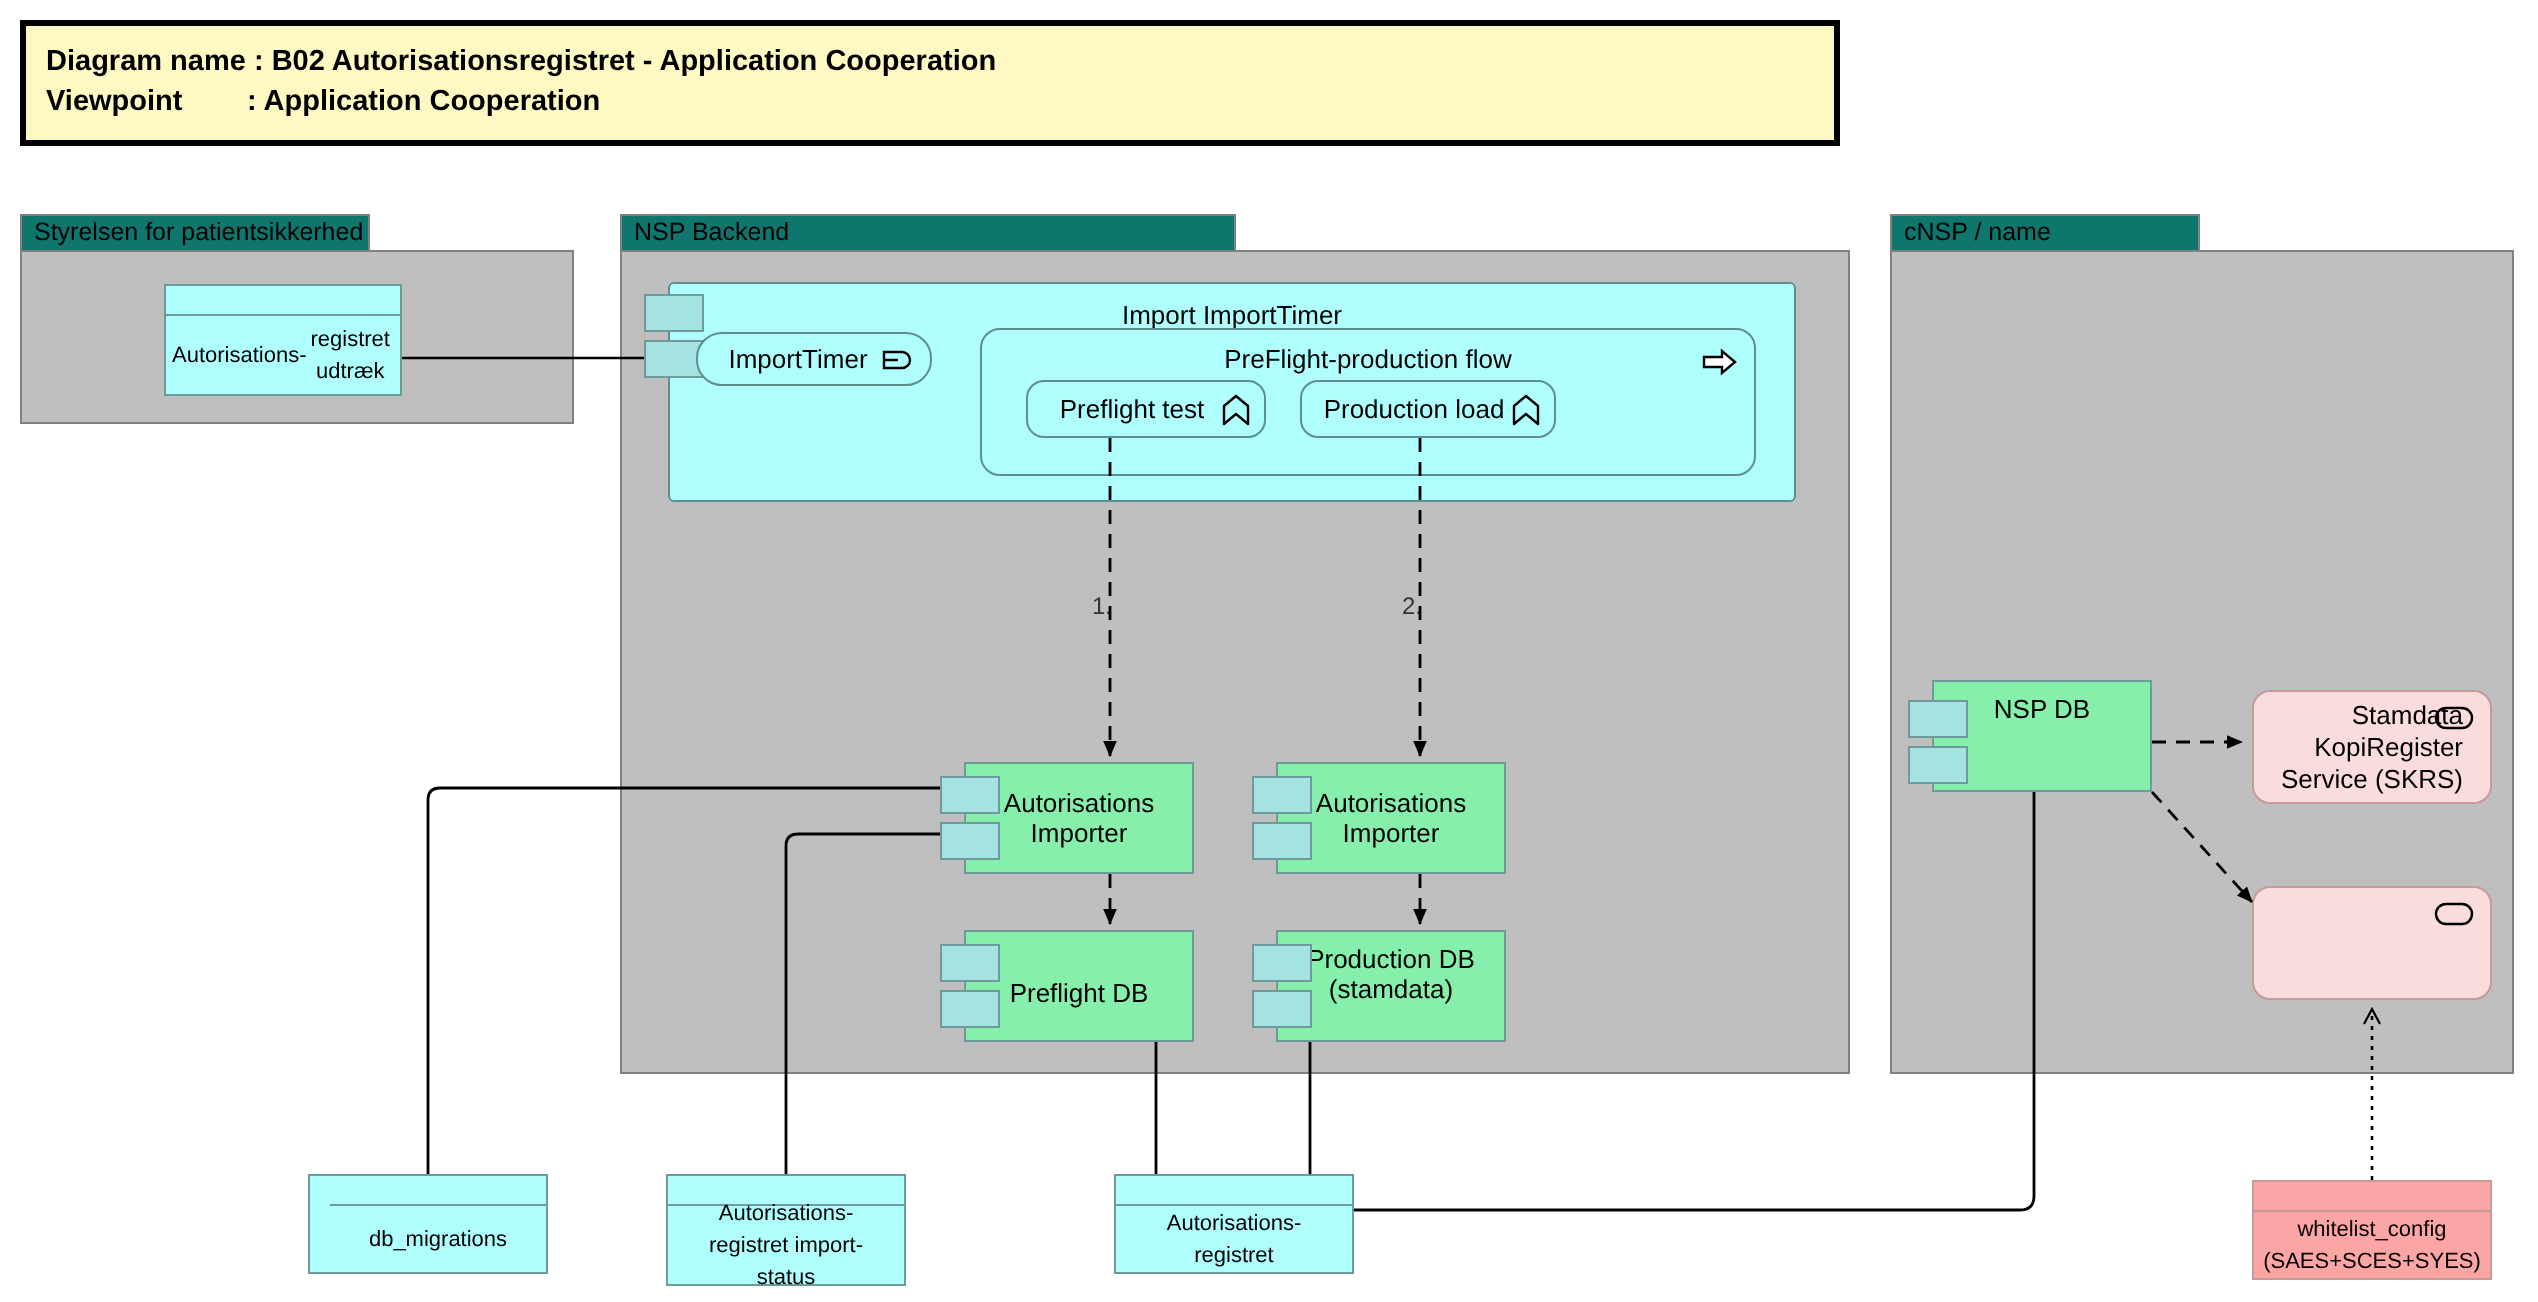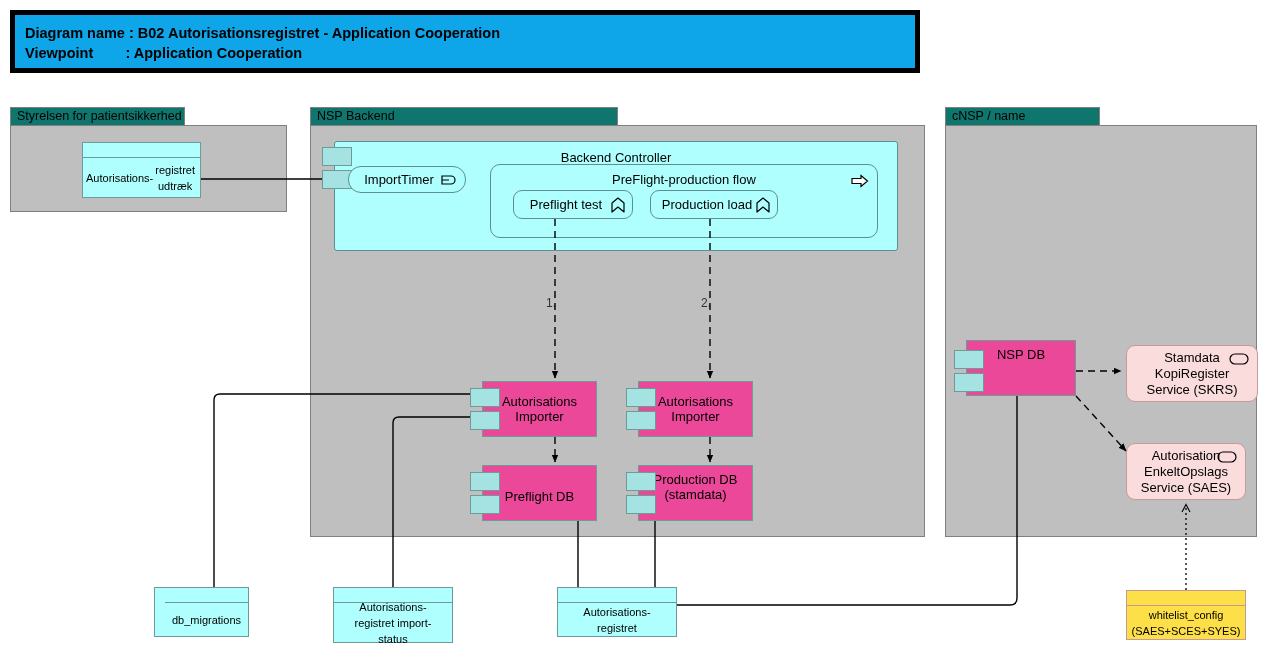--- a/index.html
+++ b/index.html
@@ -7,37 +7,37 @@
     width:1269px;height:651px;position:relative;overflow:hidden;
     font-family:"Liberation Sans","DejaVu Sans",sans-serif;
     font-size:13px;color:#000;
   }
   #canvas{position:absolute;left:0;top:0;width:1269px;height:651px;}
   .abs{position:absolute;box-sizing:border-box;}
 
   
   #title-banner{
     left:10px;top:10px;width:910px;height:63px;
-    background:#0ea5e9;border:5px solid #000000;
+    background:#fef9c3;border:3px solid #000000;
     padding:8px 0 0 10px;
   }
   #title-banner .line{font-weight:bold;font-size:14.5px;line-height:20px;white-space:pre;}
 
   
   .group-body{background:#bfbfbf;border:1px solid #808080;}
   .group-tab{
     background:#0f766e;border:1px solid #808080;border-bottom:none;
     height:18px;line-height:17px;padding:0 6px;font-size:12.5px;
     white-space:nowrap;overflow:visible;
   }
   .group-tab span{display:inline-block;}
 
   
   .comp{
-    background:#ec4899;border:1px solid #6f9a9a;
+    background:#86efac;border:1px solid #6f9a9a;
     display:flex;align-items:center;justify-content:center;
     text-align:center;line-height:15px;font-size:13px;
   }
   .port{
     position:absolute;width:28px;height:17px;
     background:#a5e2e2;border:1px solid #6f9a9a;
   }
 
   
   .rbox{
@@ -51,21 +51,21 @@
 
   
   .artifact{
     background:#b0ffff;border:1px solid #6f9a9a;position:absolute;box-sizing:border-box;
   }
   .artifact .band{height:14px;border-bottom:1px solid #6f9a9a;}
   .artifact .body{
     display:flex;align-items:center;justify-content:center;text-align:center;
     line-height:16px;font-size:11px;height:calc(100% - 15px);padding:0 3px;
   }
-  .artifact.pink{background:#fde047;border-color:#c79a9a;}
+  .artifact.pink{background:#fca5a5;border-color:#c79a9a;}
   .artifact.pink .band{border-bottom-color:#c79a9a;}
 
   
   .service{
     background:#fbdcdc;border:1px solid #c79a9a;border-radius:9px;position:absolute;
     box-sizing:border-box;display:flex;align-items:center;justify-content:center;
     text-align:center;line-height:16px;font-size:13px;
   }
 
   
@@ -95,21 +95,21 @@
         <span>registret udtræk</span>
     </div>
   </div>
 
   <div class="abs group-tab" style="left:310px;top:107px;width:308px;">
     <span>NSP Backend</span>
   </div>
   <div class="abs group-body" style="left:310px;top:125px;width:615px;height:412px;"></div>
 
   <div class="rbox" style="left:334px;top:141px;width:564px;height:110px;border-radius:3px;">
-    <div class="rbox-label" style="top:8px;">Backend Controller</div>
+    <div class="rbox-label" style="top:8px;">Import ImportTimer</div>
   </div>
   <div class="port" style="left:322px;top:147px;"></div>
   <div class="port" style="left:322px;top:170px;"></div>
 
   <div class="rbox" style="left:348px;top:166px;width:118px;height:27px;border-radius:13px;">
     <div class="rbox-label" style="top:5px;left:6px;right:22px;text-align:center;">ImportTimer</div>
     <svg class="icon" style="right:7px;top:6px;" width="17" height="14" viewBox="0 0 17 14">
       <path d="M1 3 H10 A4 4 0 0 1 10 11 H1 Z M1 7 H8" fill="none" stroke="#000" stroke-width="1.2"></path>
     </svg>
   </div>
@@ -166,35 +166,34 @@
     <span>cNSP / name</span>
   </div>
   <div class="abs group-body" style="left:945px;top:125px;width:312px;height:412px;"></div>
 
   <div class="comp abs" style="left:966px;top:340px;width:110px;height:56px;align-items:flex-start;padding-top:6px;">
     <span>NSP DB</span>
   </div>
   <div class="port" style="left:954px;top:350px;"></div>
   <div class="port" style="left:954px;top:373px;"></div>
 
-  <div class="service" style="left:1126px;top:345px;width:132px;height:57px;">
+  <div class="service" style="left:1126px;top:345px;width:120px;height:57px;text-align:right;">
     <span>Stamdata<br>KopiRegister<br>Service (SKRS)</span>
     <svg class="icon" style="right:8px;top:7px;" width="20" height="12" viewBox="0 0 20 12">
       <rect x="1" y="1" width="18" height="10" rx="5" ry="5" fill="none" stroke="#000" stroke-width="1.2"></rect>
     </svg>
   </div>
 
   <div class="service" style="left:1126px;top:443px;width:120px;height:57px;">
-    <span>Autorisation<br>EnkeltOpslags<br>Service (SAES)</span>
     <svg class="icon" style="right:8px;top:7px;" width="20" height="12" viewBox="0 0 20 12">
       <rect x="1" y="1" width="18" height="10" rx="5" ry="5" fill="none" stroke="#000" stroke-width="1.2"></rect>
     </svg>
   </div>
 
-  <div class="artifact" style="left:154px;top:587px;width:95px;height:50px;padding-left:10px;">
+  <div class="artifact" style="left:154px;top:587px;width:120px;height:50px;padding-left:10px;">
     <div class="band"></div>
     <div class="body">
         <span>db_migrations</span>
       </div>
   </div>
 
   <div class="artifact" style="left:333px;top:587px;width:120px;height:56px;">
     <div class="band"></div>
     <div class="body">
         <span>Autorisations-<br>registret import-<br>status</span>

